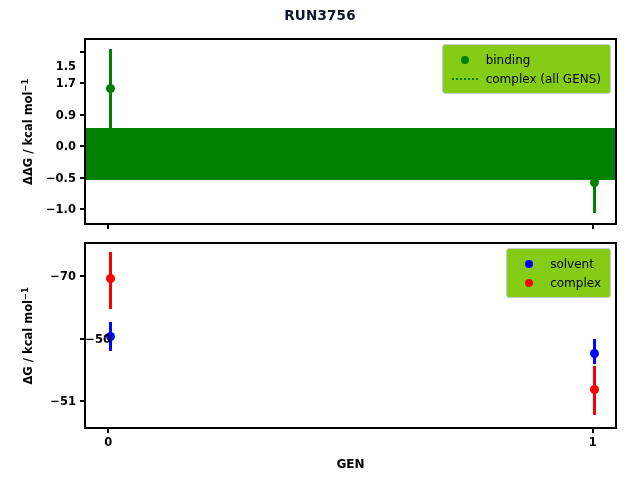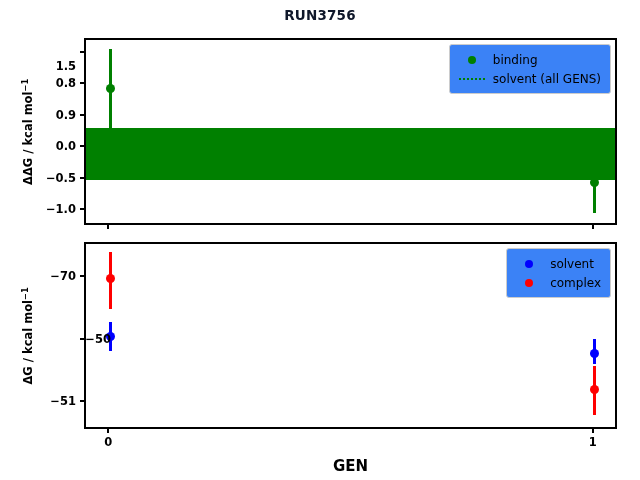--- a/index.html
+++ b/index.html
@@ -85,21 +85,21 @@
     transform-origin: 50% 50%;
     transform: rotate(-90deg);
     white-space: nowrap;
     text-align: center;
   }
   .xlabel {
     position: absolute;
     left: 84px;
     width: 533px;
     text-align: center;
-    font-size: 15px;
+    font-size: 12px;
     font-weight: bold;
     color: #000000;
   }
   sup { font-size: 0.72em; vertical-align: super; }
   
   .errbar {
     position: absolute;
     width: 3px;
     border-radius: 0;
   }
@@ -109,21 +109,21 @@
     height: 9px;
     border-radius: 50%;
   }
   .allgens-band {
     position: absolute;
   }
   
   .legend {
     position: absolute;
     box-sizing: border-box;
-    background: #3b82f6;
+    background: #84cc16;
     border: 1px solid #cccccc;
     border-radius: 3px;
     padding: 5px 9px 5px 7px;
     box-shadow: none;
   }
   .legend-row {
     display: flex;
     align-items: center;
     height: 19px;
   }
@@ -180,21 +180,21 @@
       <div class="legend-row">
         <span class="legend-key">
           <span class="legend-dot" style="background: rgb(0, 128, 0);"></span>
         </span>
         <span class="legend-text">binding</span>
       </div>
       <div class="legend-row">
         <span class="legend-key">
           <span class="legend-dotted" style="border-top-color: rgb(0, 128, 0);"></span>
         </span>
-        <span class="legend-text">solvent (all GENS)</span>
+        <span class="legend-text">complex (all GENS)</span>
       </div>
     </div>
 
   <div class="ylabel" id="ylabel-bottom" style="width: 187px; left: -66.5px; top: 327.5px;">
     <span>ΔG / kcal mol</span><sup>−1</sup>
   </div>
 
   <div class="axes" id="axes-bottom">
     <div id="bottom-data">
         <div class="errbar" style="left: 22.7273px; top: 77.9167px; height: 29.2967px; background: rgb(0, 0, 255);"></div>
@@ -220,21 +220,21 @@
           <span class="legend-dot" style="background: rgb(255, 0, 0);"></span>
         </span>
         <span class="legend-text">complex</span>
       </div>
     </div>
 
   <div id="ticks-layer">
       <div class="xtick" style="left: 80px; top: 50.8519px; width: 4px; height: 2px;"></div>
       <div class="tick-label-y" style="left: 30px; top: 44.8519px; margin-top: 14px;">1.5</div>
       <div class="xtick" style="left: 80px; top: 82.3333px; width: 4px; height: 2px;"></div>
-      <div class="tick-label-y" style="left: 30px; top: 76.3333px;">0.8</div>
+      <div class="tick-label-y" style="left: 30px; top: 76.3333px;">1.7</div>
       <div class="xtick" style="left: 80px; top: 113.815px; width: 4px; height: 2px;"></div>
       <div class="tick-label-y" style="left: 30px; top: 107.815px;">0.9</div>
       <div class="xtick" style="left: 80px; top: 145.296px; width: 4px; height: 2px;"></div>
       <div class="tick-label-y" style="left: 30px; top: 139.296px;">0.0</div>
       <div class="xtick" style="left: 80px; top: 176.778px; width: 4px; height: 2px;"></div>
       <div class="tick-label-y" style="left: 30px; top: 170.778px;">−0.5</div>
       <div class="xtick" style="left: 80px; top: 208.259px; width: 4px; height: 2px;"></div>
       <div class="tick-label-y" style="left: 30px; top: 202.259px;">−1.0</div>
       <div class="xtick" style="left: 80px; top: 275.283px; width: 4px; height: 2px;"></div>
       <div class="tick-label-y" style="left: 30px; top: 269.283px;">−70</div>

